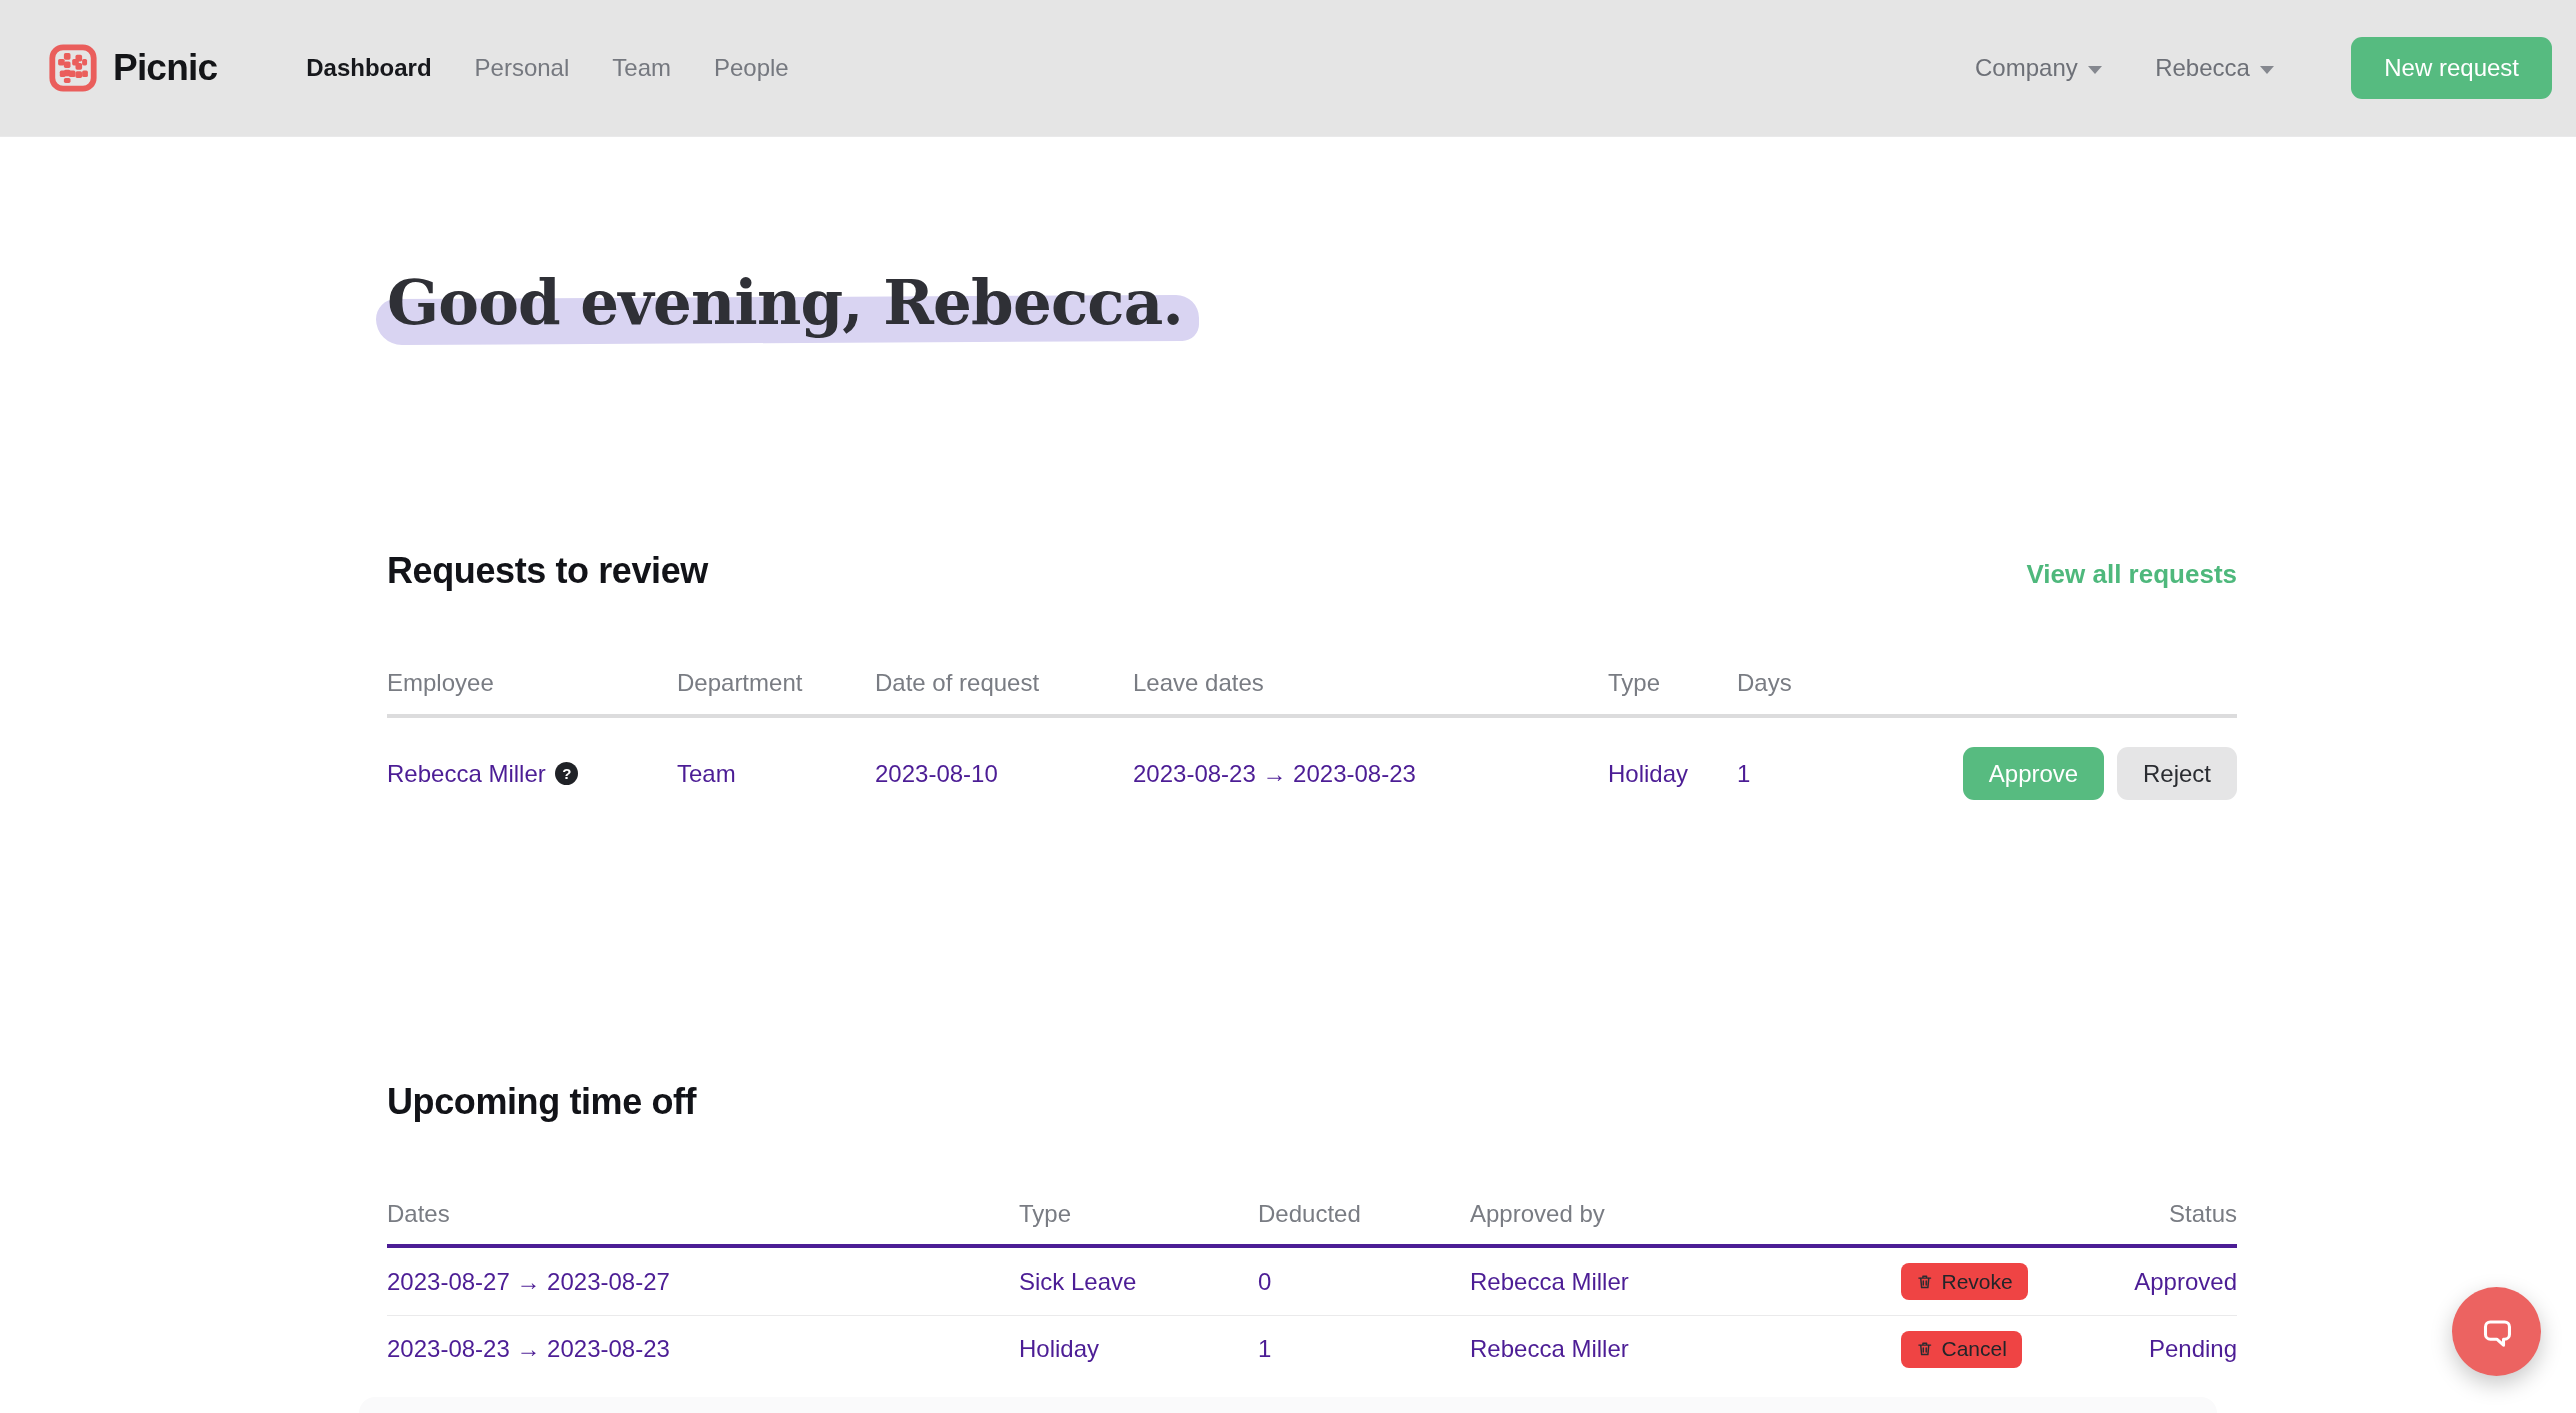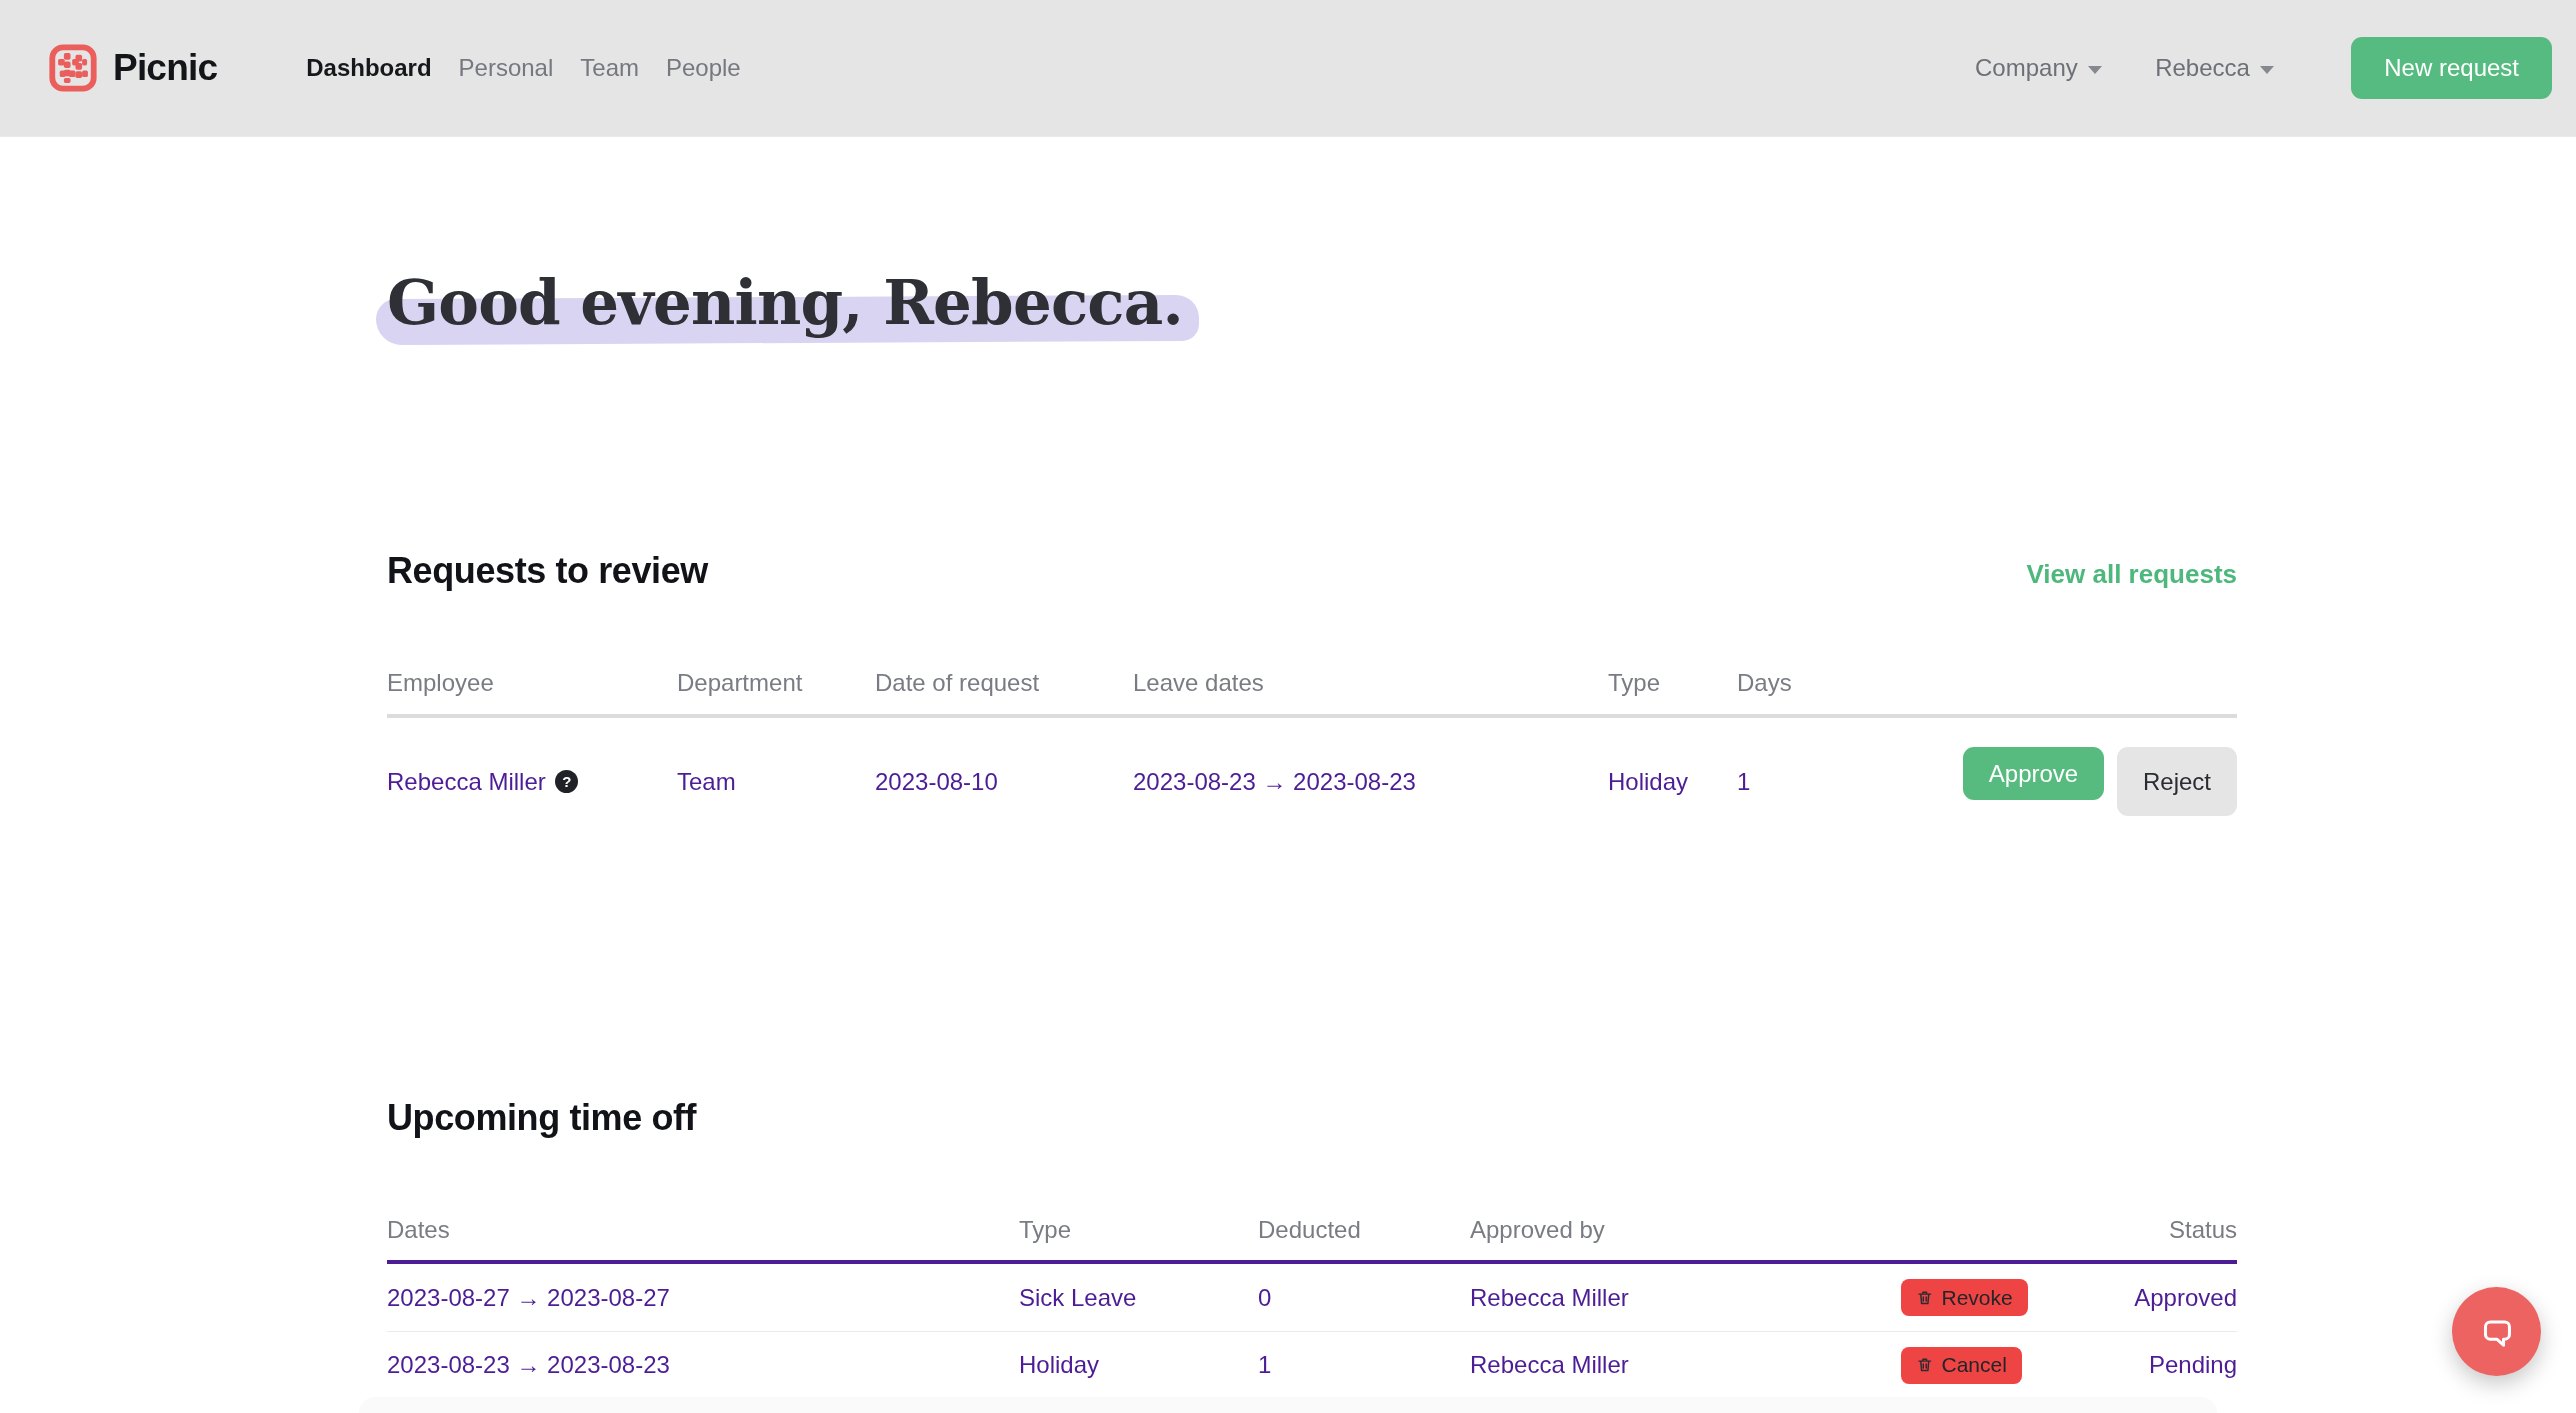--- a/index.html
+++ b/index.html
@@ -6,21 +6,21 @@
   html,body { width:2576px; height:1413px; background:#ffffff; overflow:hidden;
               font-family:"Liberation Sans", sans-serif; color:#1d1f24; }
   body { position:relative; }
 
   
   .topbar { height:137px; display:flex; align-items:center;
             padding:0 24px 0 49px; border-bottom:1.6px solid #e9e9ea; background:#e5e5e5; }
   .brand { display:flex; align-items:center; gap:16px; }
   .brand svg { width:48px; height:48px; display:block; }
   .brand-name { font-size:37px; font-weight:800; letter-spacing:-0.8px; color:#141518; }
-  .nav { display:flex; align-items:center; gap:27px; margin-left:89px; }
+  .nav { display:flex; align-items:center; gap:43px; margin-left:89px; }
   .nav-item { font-size:24px; color:#75787f; text-decoration:none; cursor:pointer; }
   .nav-item.active { color:#17181c; font-weight:600; }
   .spacer { flex:1; }
   .menus { display:flex; align-items:center; gap:53px; }
   .menu-btn { display:flex; align-items:center; gap:10.4px; background:none; border:none;
               font-size:24px; color:#6d7077; font-family:inherit; cursor:pointer; }
   .caret { width:0; height:0; border-left:7.2px solid transparent; border-right:7.2px solid transparent;
            border-top:8px solid #85888f; margin-top:3.2px; }
   .primary-btn { margin-left:24px; background:#56bb80; color:#ffffff; border:none; cursor:pointer;
                  font-family:inherit; font-size:24px; font-weight:500;
@@ -50,21 +50,21 @@
   .td { font-size:24px; color:#4c1d95; }
   .emp-cell { display:flex; align-items:center; gap:9.6px; }
   .help-badge { width:23px; height:23px; border-radius:50%; background:#202227; color:#fff;
                 display:inline-flex; align-items:center; justify-content:center;
                 font-size:15px; font-weight:700; }
   .help-badge::after { content:"?"; }
   .actions { display:flex; justify-content:flex-end; gap:12.8px; }
   .approve-btn { background:#57bb80; color:#fff; border:none; cursor:pointer; font-family:inherit;
                  font-size:24px; height:53px; padding:0 26px; border-radius:11px; }
   .reject-btn { background:#e5e5e6; color:#2a2c31; border:none; cursor:pointer; font-family:inherit;
-                font-size:24px; height:69px; padding:0 26px; border-radius:11px;text-align:center; }
+                font-size:24px; height:53px; padding:0 26px; border-radius:11px;text-align:center; }
 
   .upcoming-section { margin-top:252px; }
   .grid-row2 { display:grid; grid-template-columns:632px 239px 212px 431px 191px 1fr;
                align-items:center; }
   .table2 { margin-top:77px; }
   .table2 .thead { height:48px; border-bottom:4px solid #4c1d95; align-items:start; }
   .table2 .trow { height:67px; }
   .table2 .trow + .trow { border-top:1.6px solid #eaeaeb; }
   .status-col { text-align:right; }
   .chip { display:inline-flex; align-items:center; gap:8px; background:#ef4444; color:#232529;

